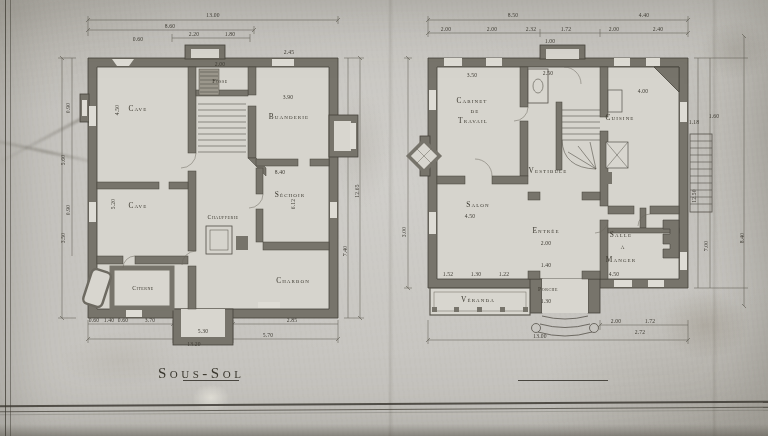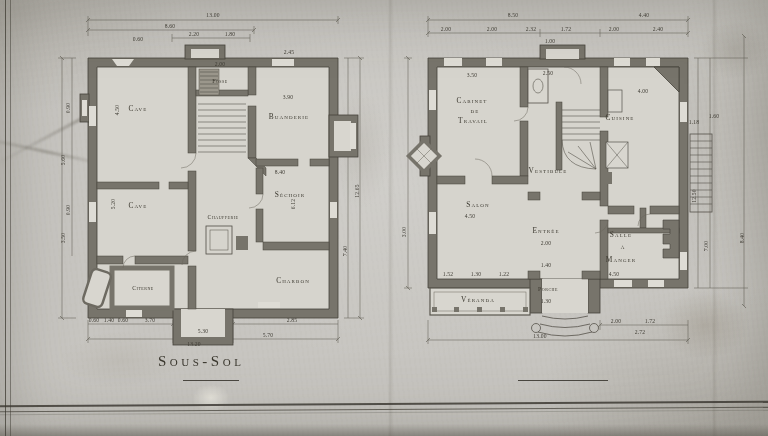--- a/index.html
+++ b/index.html
@@ -309,17 +309,17 @@
         <text x="78" y="201" class="room">Salon</text>
         <text x="146" y="227" class="room">Entrée</text>
         <text x="221" y="231" class="room">Salle</text>
         <text x="223" y="243" class="room">à</text>
         <text x="221" y="256" class="room">Manger</text>
         <text x="78" y="296" class="room">Véranda</text>
         <text x="148" y="285" class="room small">Porche</text>
       </g>
   </svg>
 
-  <div class="plan-title" style="left:158px;top:353px">Sous-Sol</div>
+  <div class="plan-title" style="left:158px;top:365px">Sous-Sol</div>
   <div class="title-rule" style="left:183px;top:380px;width:56px"></div>
   <div class="title-rule" style="left:518px;top:380px;width:90px"></div>
 
 </div>
 
 </body></html>

